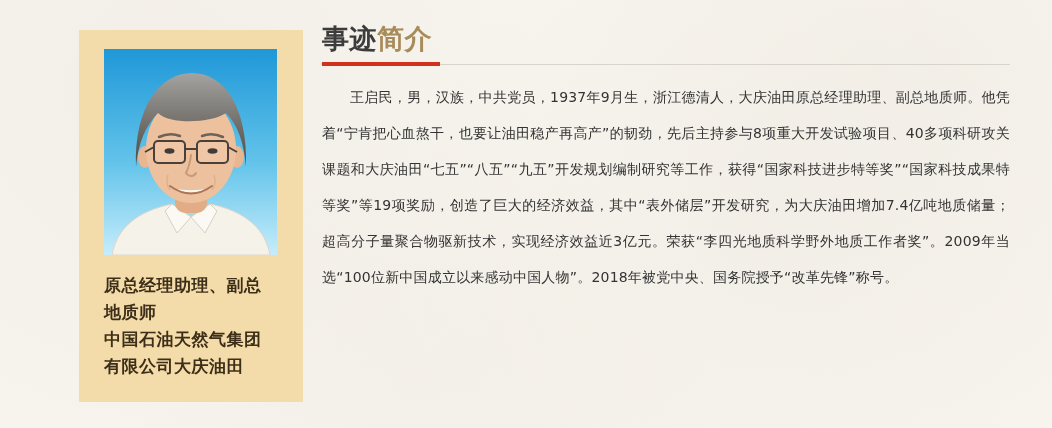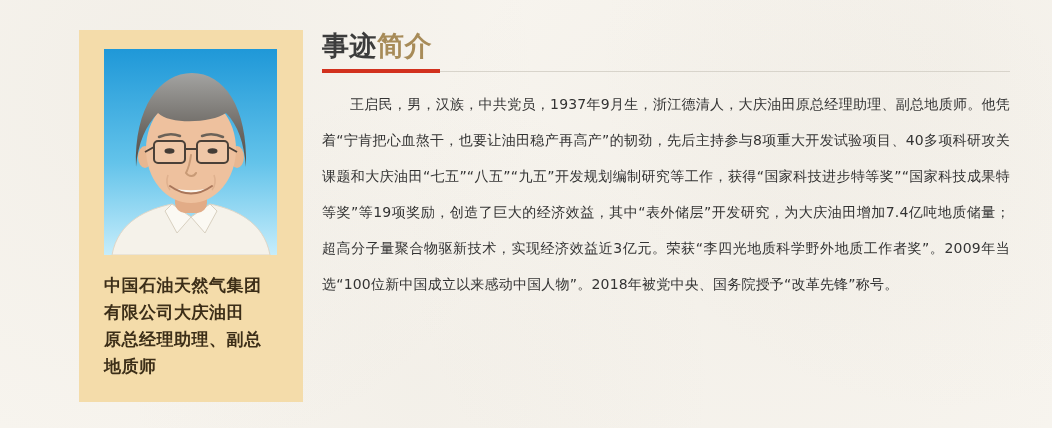--- a/index.html
+++ b/index.html
@@ -49,21 +49,21 @@
     font-weight: bold;
     line-height: 27px;
     color: #3c2e18;
     letter-spacing: 0.5px;
   }
 
   
   .deeds-section {
     position: absolute;
     left: 322px;
-    top: 32px;
+    top: 25px;
     width: 688px;
   }
 
   .section-title {
     font-size: 27px;
     font-weight: bold;
     line-height: 28px;
     letter-spacing: 0.5px;
     white-space: nowrap;
   }
@@ -145,22 +145,22 @@
       <path d="M87 106 C86 114 84 120 82 124 C85 128 90 128 92 124" stroke="#c89a76" stroke-width="2" fill="none" stroke-linecap="round"></path>
 
       <path d="M64 126 Q61 134 66 141" stroke="#d8a987" stroke-width="1.5" fill="none" opacity="0.7"></path>
       <path d="M110 126 Q113 134 108 141" stroke="#d8a987" stroke-width="1.5" fill="none" opacity="0.7"></path>
 
       <path d="M68 139 Q87 148 106 139 Q87 143.5 68 139 Z" fill="#fbf8f2"></path>
       <path d="M66 137 Q87 152 108 137" stroke="#a9765a" stroke-width="2" fill="none" stroke-linecap="round"></path>
     </svg>
   </div>
   <div class="profile-caption">
+    <p>原总经理助理、副总地质师</p>
     <p>中国石油天然气集团有限公司大庆油田</p>
-    <p>原总经理助理、副总地质师</p>
   </div>
 </div>
 
 <section class="deeds-section">
   <h2 class="section-title"><span class="t-dark">事迹</span><span class="t-gold">简介</span></h2>
   <div class="title-rule">
     <span class="rule-red"></span>
     <span class="rule-gray"></span>
   </div>
   <p class="bio-text">王启民，男，汉族，中共党员，1937年9月生，浙江德清人，大庆油田原总经理助理、副总地质师。他凭着“宁肯把心血熬干，也要让油田稳产再高产”的韧劲，先后主持参与8项重大开发试验项目、40多项科研攻关课题和大庆油田“七五”“八五”“九五”开发规划编制研究等工作，获得“国家科技进步特等奖”“国家科技成果特等奖”等19项奖励，创造了巨大的经济效益，其中“表外储层”开发研究，为大庆油田增加7.4亿吨地质储量；超高分子量聚合物驱新技术，实现经济效益近3亿元。荣获“李四光地质科学野外地质工作者奖”。2009年当选“100位新中国成立以来感动中国人物”。2018年被党中央、国务院授予“改革先锋”称号。</p>

